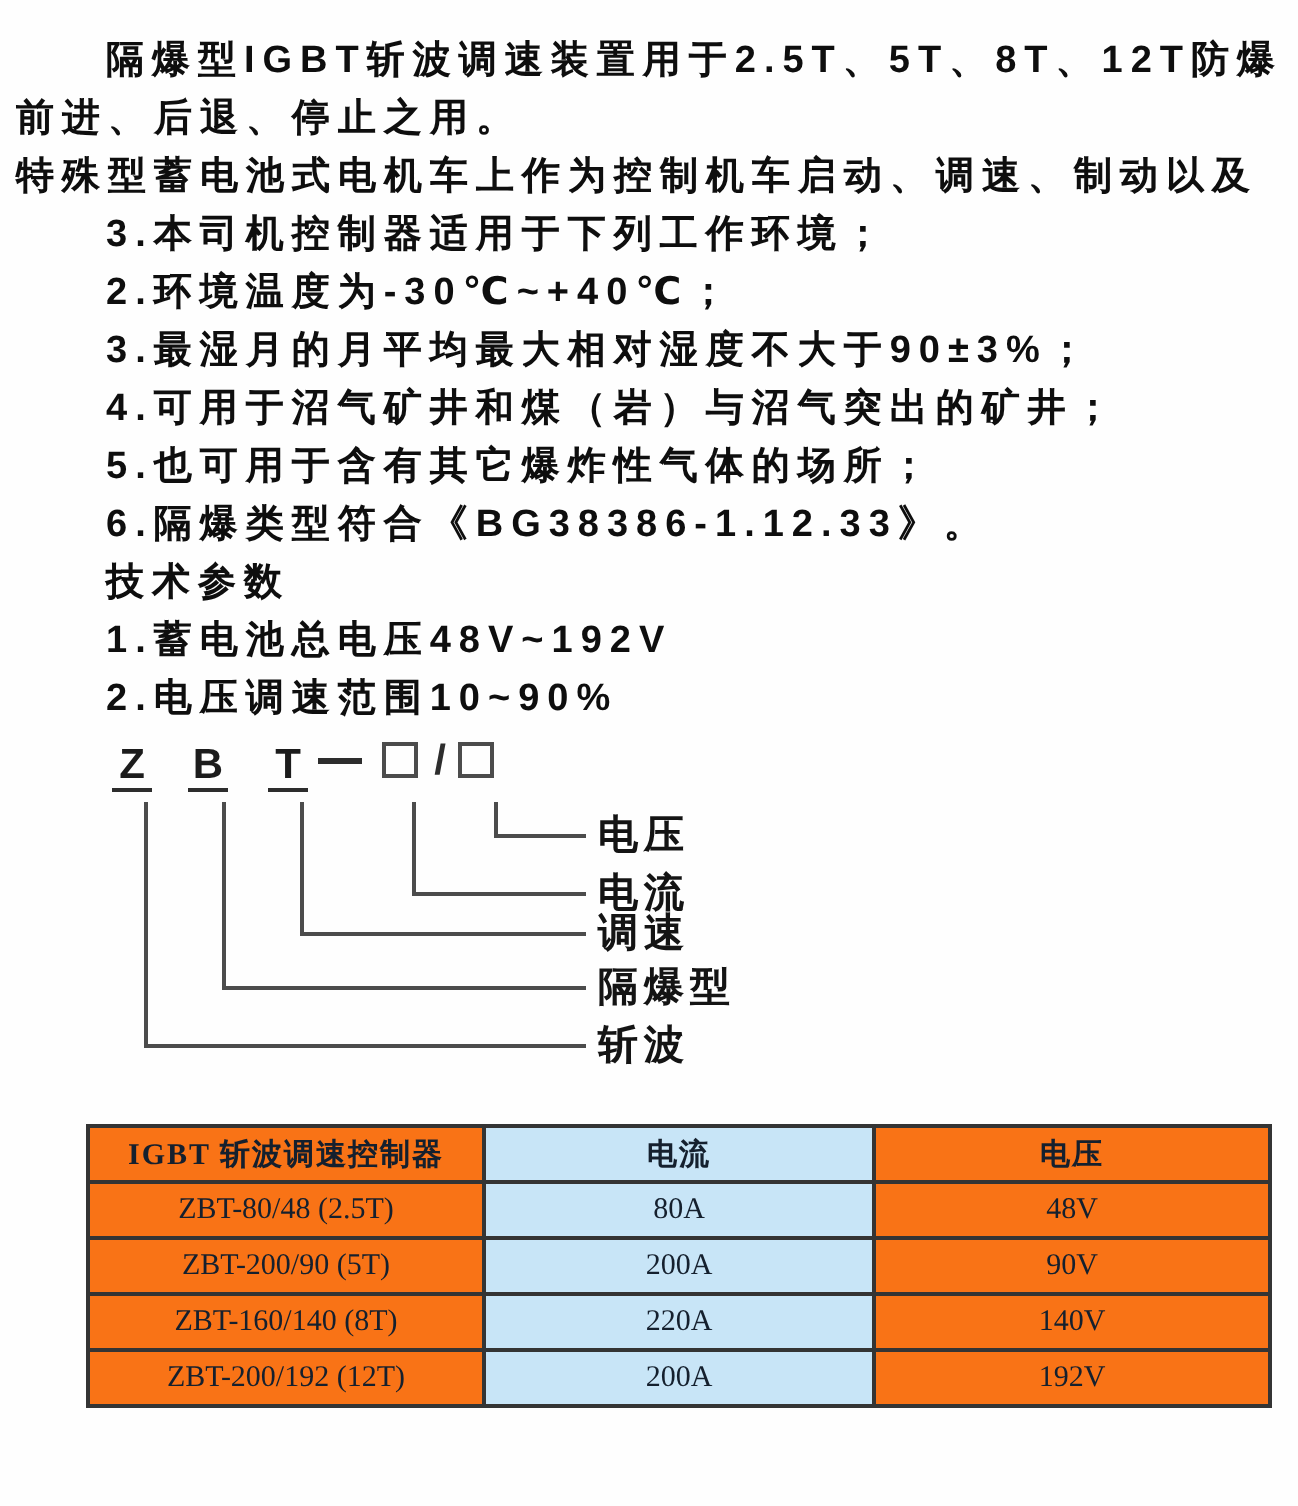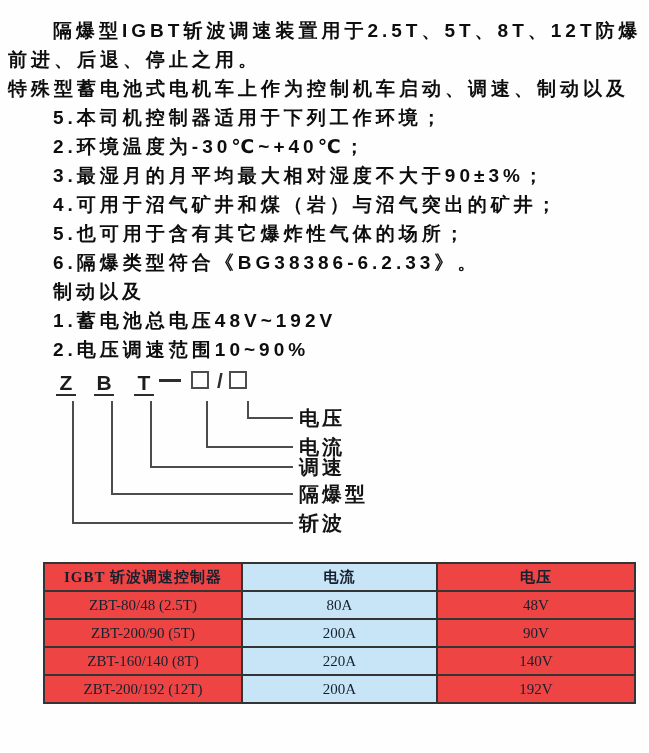--- a/index.html
+++ b/index.html
@@ -61,49 +61,49 @@
   .spec-table{
     position:absolute;left:43px;top:562px;
     border-collapse:collapse;table-layout:fixed;
     width:567px;
     font-family:"Liberation Serif","DejaVu Serif",serif;
     font-size:15px;color:#15202e;
   }
   .spec-table td,.spec-table th{
     border:2px solid #343434;
     height:26px;text-align:center;vertical-align:middle;
-    background:#ef4444;
+    background:#f97316;
     padding:0 4px;white-space:nowrap;
     font-weight:normal;
   }
   .spec-table .hl{background:#c8e5f7;}
   .spec-table thead th{font-weight:700;letter-spacing:1px;}
   .spec-table{border:1px solid #262626;}
   .col-model{width:188px;}
   .col-current{width:185px;}
   .col-voltage{width:188px;}
 </style>
 </head>
 <body>
 
 <div class="page">
 
   <div class="text-block">
     <div class="tline indent">隔爆型IGBT斩波调速装置用于2.5T、5T、8T、12T防爆</div>
     <div class="tline">前进、后退、停止之用。</div>
     <div class="tline">特殊型蓄电池式电机车上作为控制机车启动、调速、制动以及</div>
 
-    <div class="tline indent">5.本司机控制器适用于下列工作环境；</div>
+    <div class="tline indent">3.本司机控制器适用于下列工作环境；</div>
     <div class="tline indent">2.环境温度为-30℃~+40℃；</div>
     <div class="tline indent">3.最湿月的月平均最大相对湿度不大于90±3%；</div>
     <div class="tline indent">4.可用于沼气矿井和煤（岩）与沼气突出的矿井；</div>
     <div class="tline indent">5.也可用于含有其它爆炸性气体的场所；</div>
-    <div class="tline indent">6.隔爆类型符合《BG38386-6.2.33》。</div>
+    <div class="tline indent">6.隔爆类型符合《BG38386-1.12.33》。</div>
 
-    <div class="tline indent">制动以及</div>
+    <div class="tline indent">技术参数</div>
     <div class="tline indent">1.蓄电池总电压48V~192V</div>
     <div class="tline indent">2.电压调速范围10~90%</div>
   </div>
 
   <div class="diagram">
 
     <span class="mchar z">Z</span>
     <span class="mchar b">B</span>
     <span class="mchar t">T</span>
     <span class="mdash"></span>

